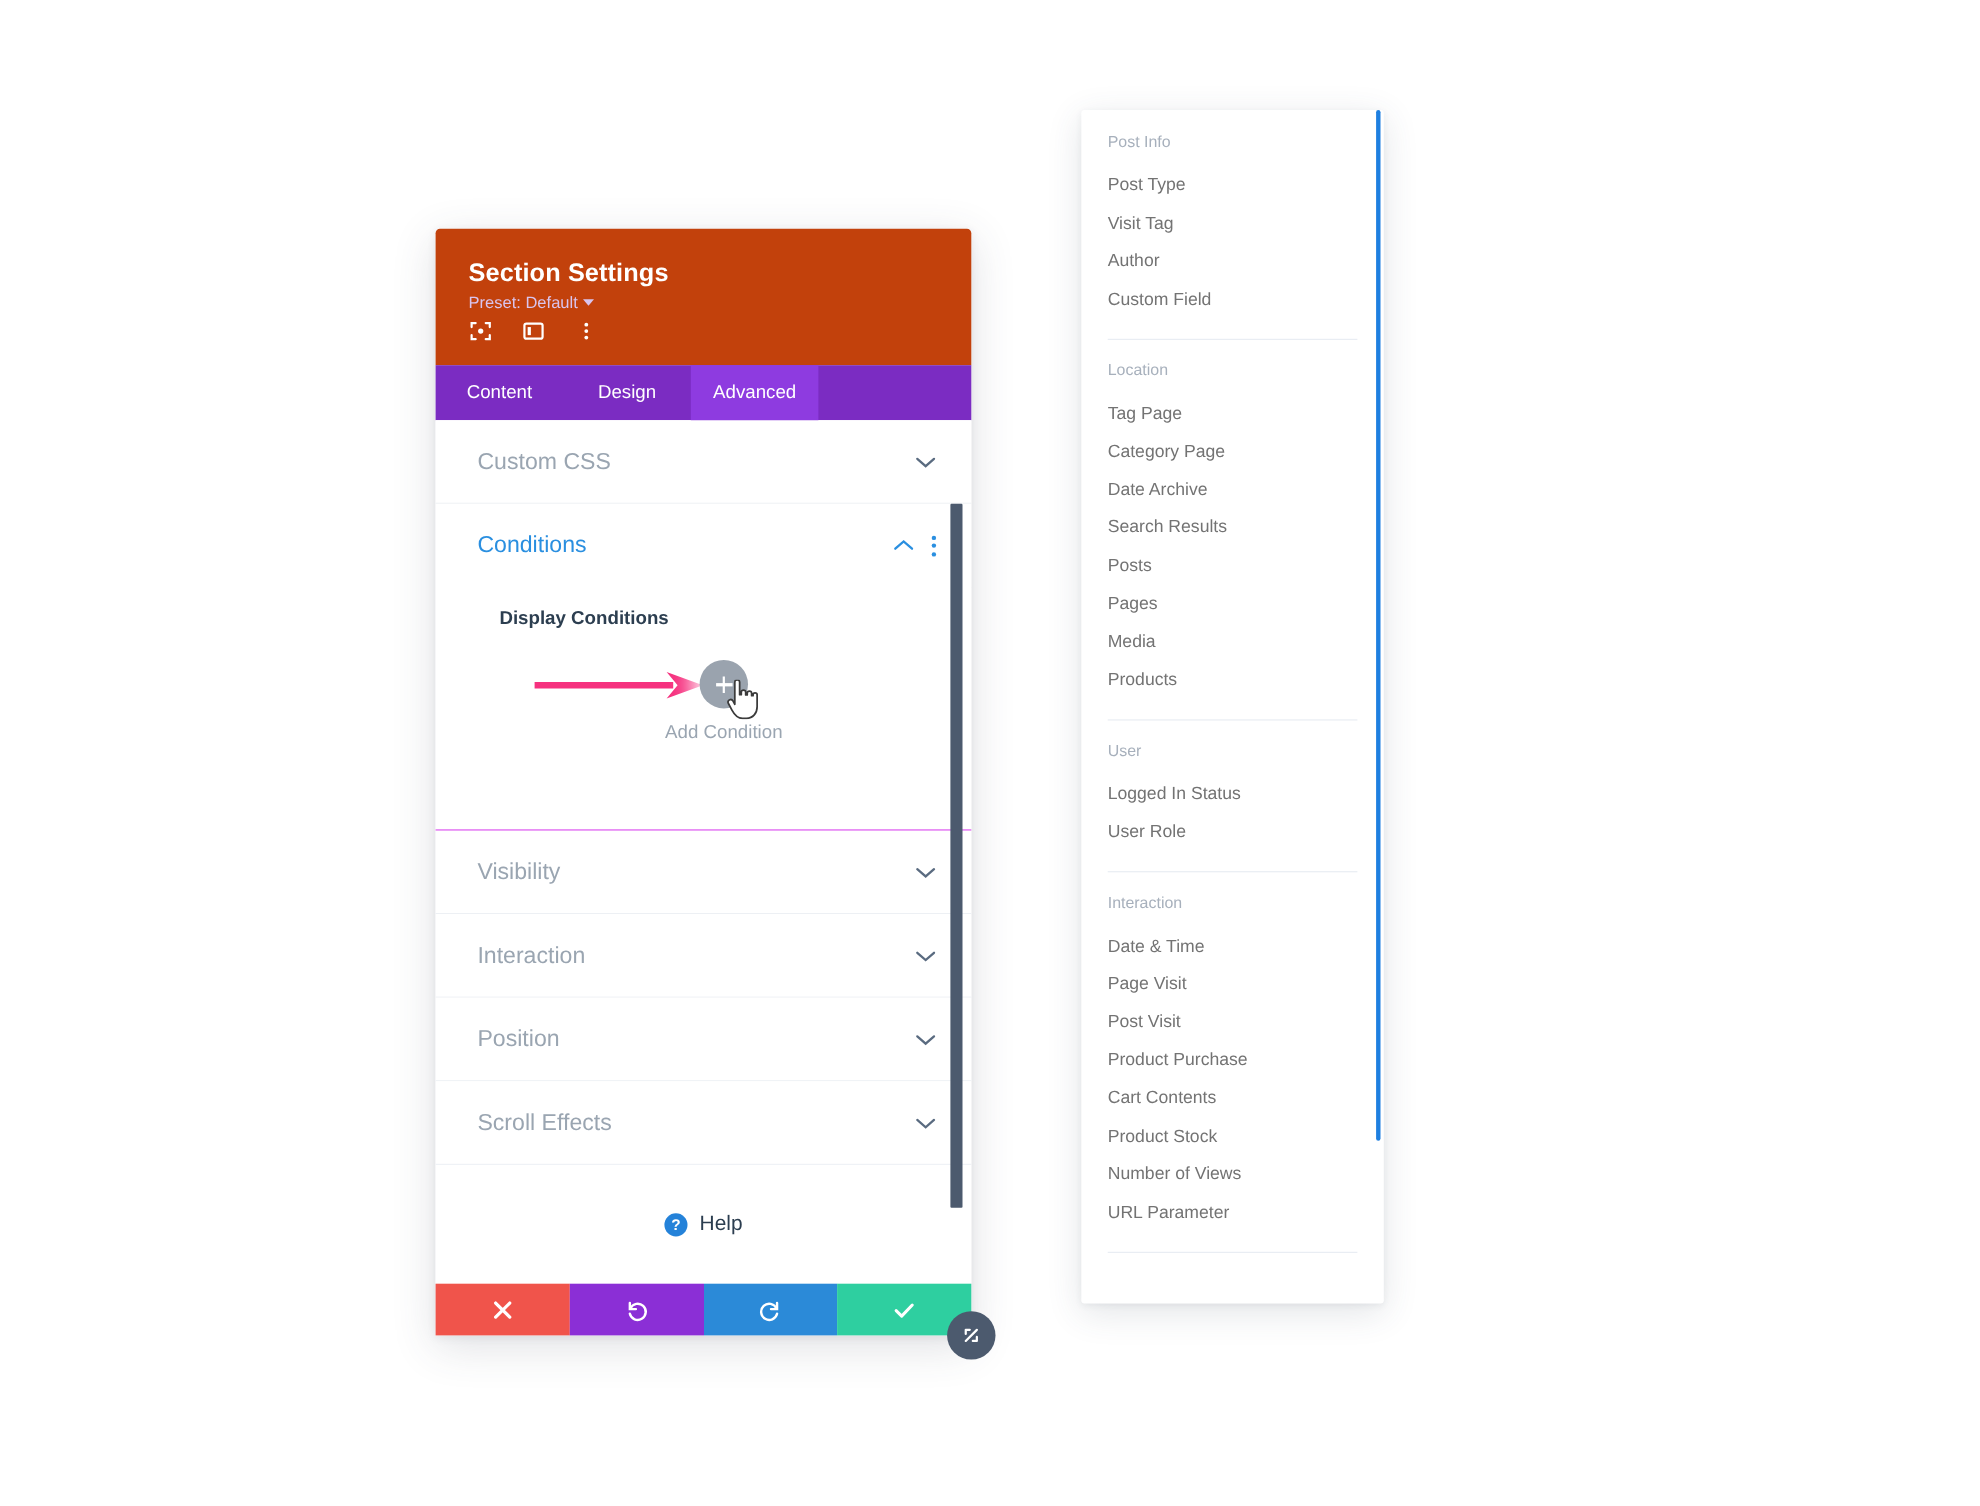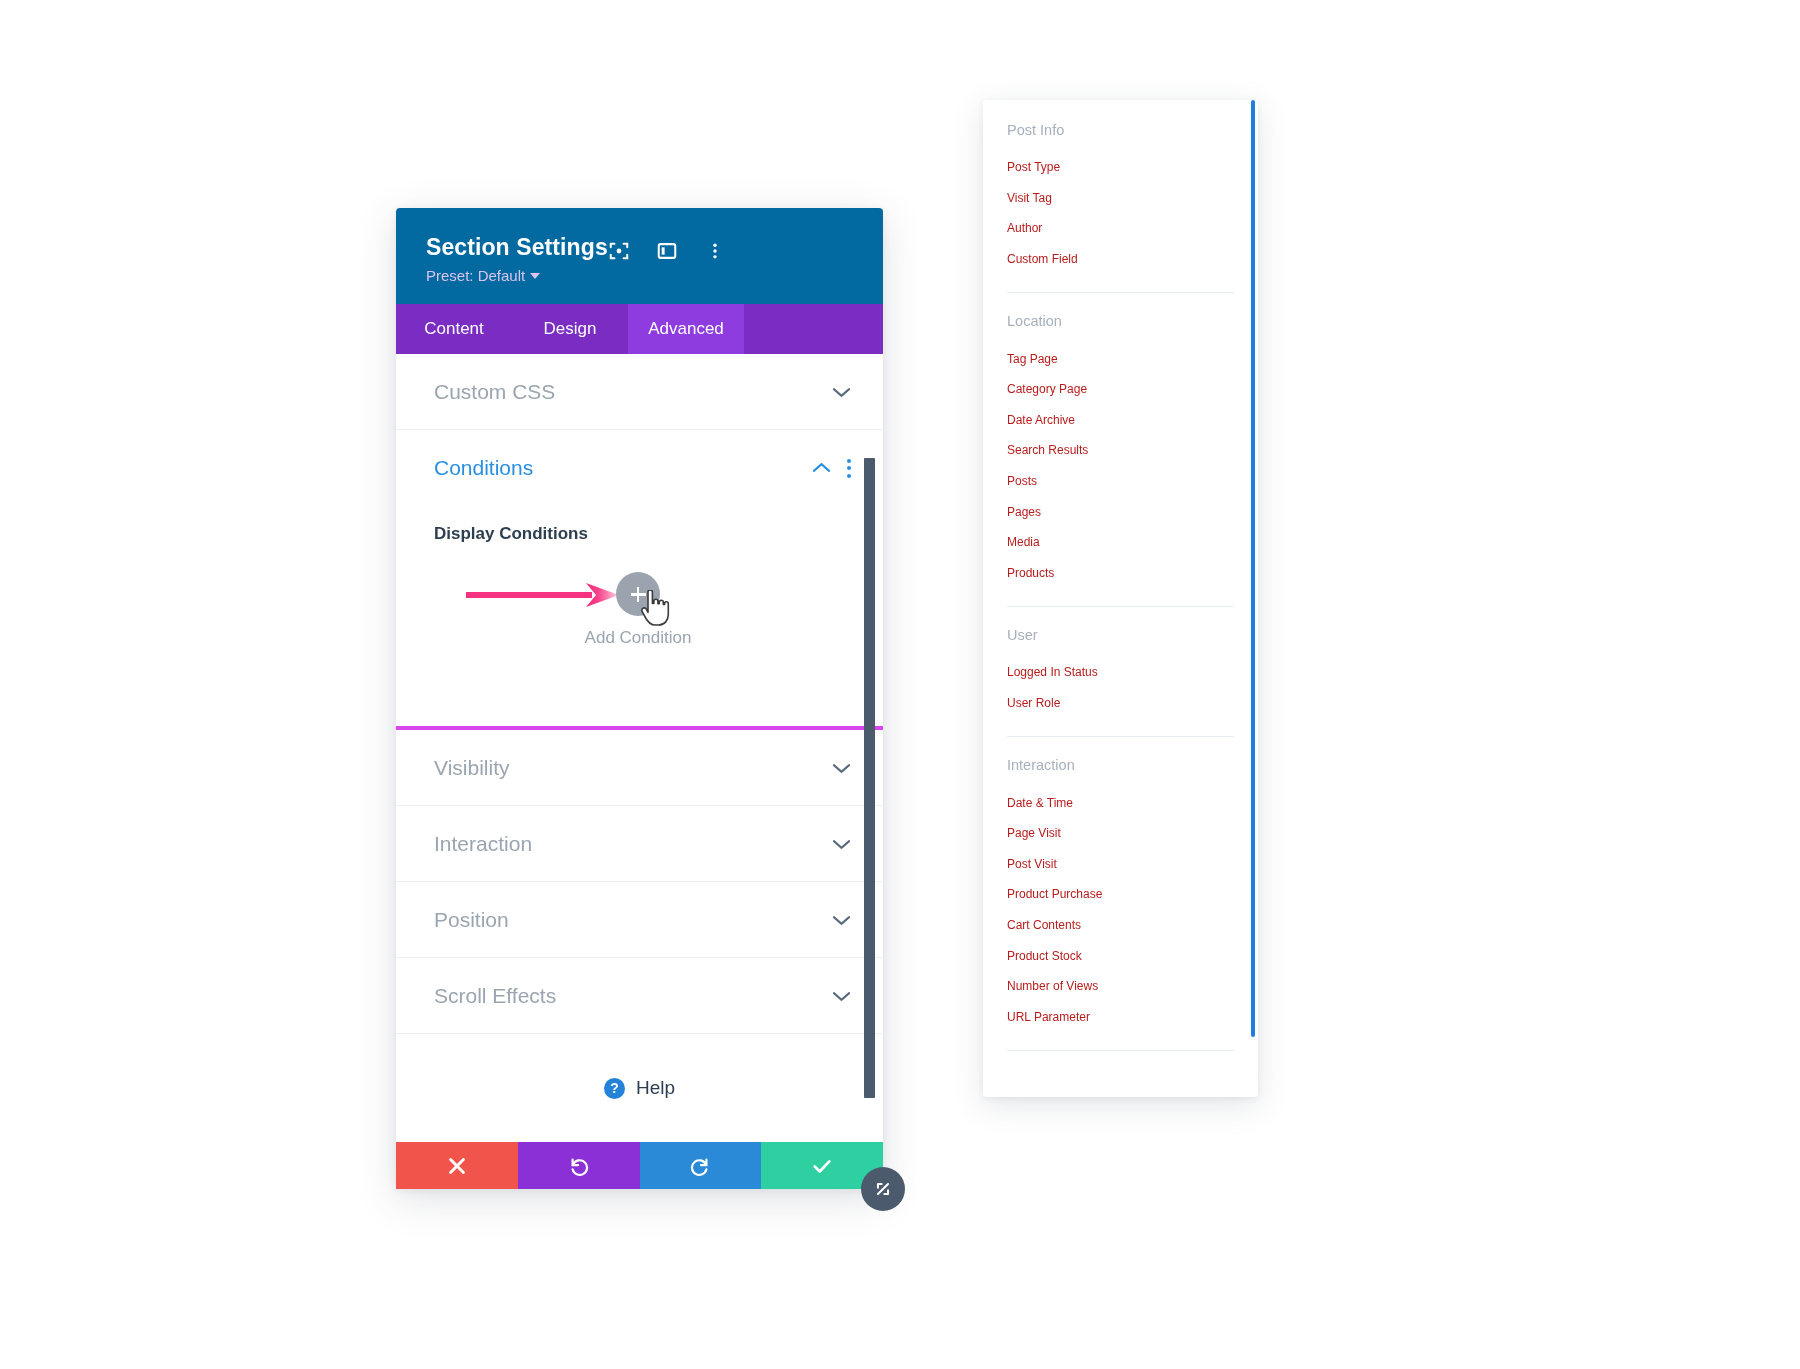--- a/index.html
+++ b/index.html
@@ -16,26 +16,27 @@
     position: absolute;
     left: 396px;
     top: 208px;
     width: 487px;
     background: #ffffff;
     box-shadow: 0 10px 40px rgba(60,70,90,0.16), 0 2px 8px rgba(60,70,90,0.08);
     border-radius: 4px 4px 0 0;
   }
 
   .modal-header {
-    background: #0369a1;
+    background: #c2410c;
     padding: 26px 26px 20px 30px;
     display: flex;
     align-items: flex-start;
-    justify-content: flex-start;
+    justify-content: space-between;
     border-radius: 4px 4px 0 0;
+    flex-direction: column;
   }
   .modal-title {
     color: #ffffff;
     font-size: 23px;
     font-weight: bold;
     line-height: 1.15;
     letter-spacing: .1px;
   }
   .modal-preset {
     color: #D9C4EE;
@@ -95,23 +96,23 @@
   }
   .accordion-label.open { color: #2A8FE0; }
   .chev {
     width: 19px; height: 12px; display: block;
   }
   .row-right { display: flex; align-items: center; gap: 16px; }
   .kebab { display: flex; flex-direction: column; gap: 3.5px; align-items: center; cursor: pointer; }
   .kebab i { width: 4px; height: 4px; border-radius: 50%; background: #2A8FE0; display: block; }
 
   .conditions-body {
-    padding: 18px 38px 46px 38px;
-    background: #ffffff;
-    border-bottom: 4px solid #d946ef;
+    padding: 18px 38px 46px 58px;
+    background: #ffffff;
+    border-bottom: 1px solid #d946ef;
     position: relative;
     min-height: 216px;
   }
   .display-cond-label {
     font-size: 17px;
     color: #2C3E50;
     font-weight: 600;
     margin-bottom: 26px;
   }
   .add-cond-wrap {
@@ -234,22 +235,22 @@
     border-radius: 3px;
   }
   .dd-group-title {
     font-size: 14.5px;
     color: #A7B0BC;
     padding: 0 24px;
     margin-bottom: 14px;
     font-weight: normal;
   }
   .dd-item {
-    font-size: 12px;
-    color: #b91c1c;
+    font-size: 16px;
+    color: #737373;
     padding: 8.3px 24px;
     cursor: pointer;
     white-space: nowrap;
   }
   .dd-divider {
     height: 1px;
     background: #E7ECF2;
     margin: 18px 24px 20px 24px;
   }
   .dd-scrollbar {

